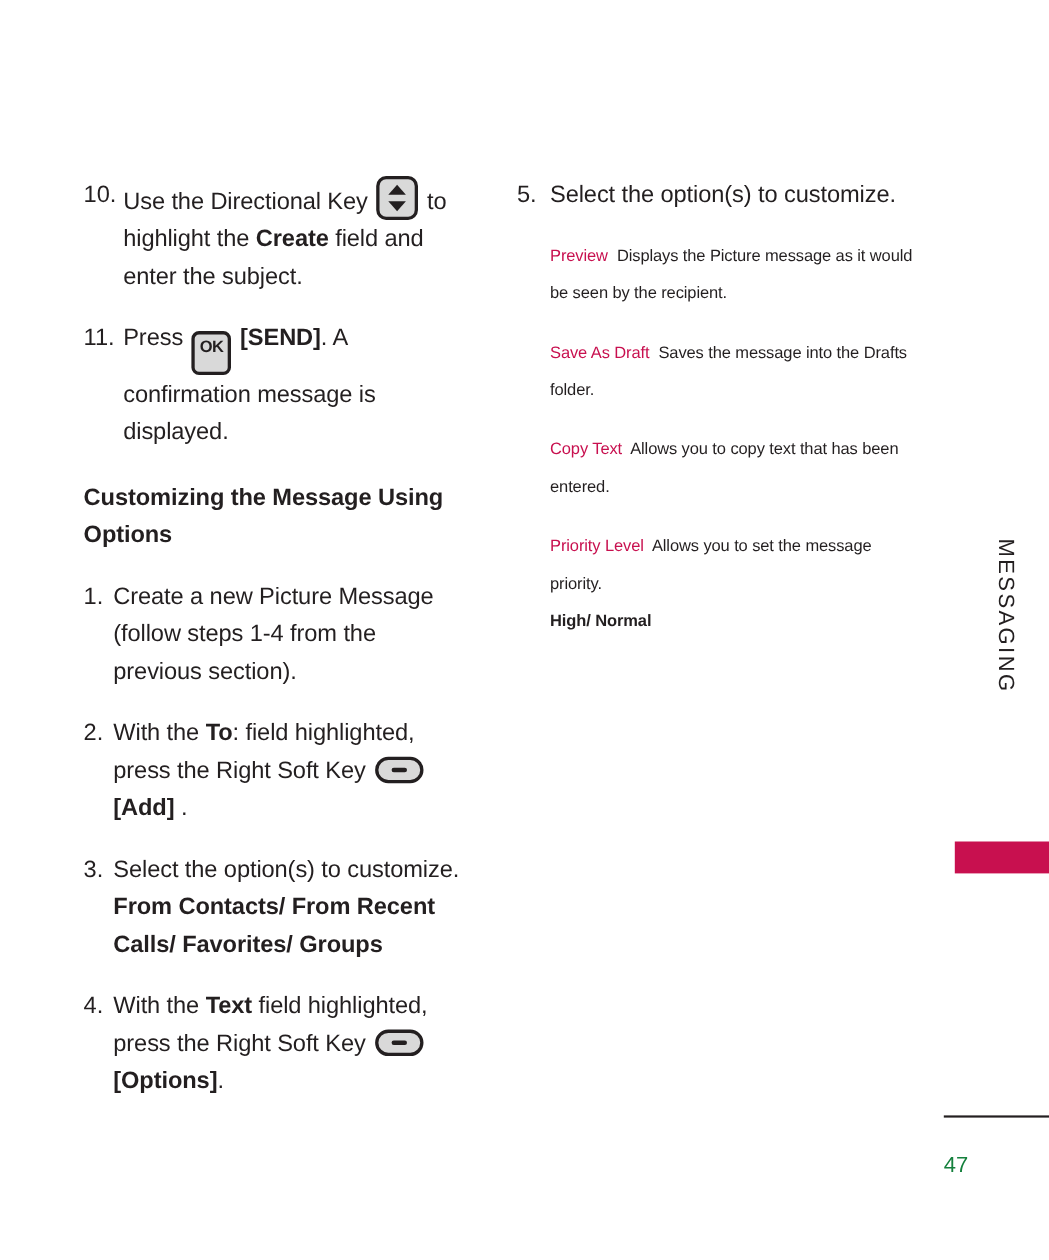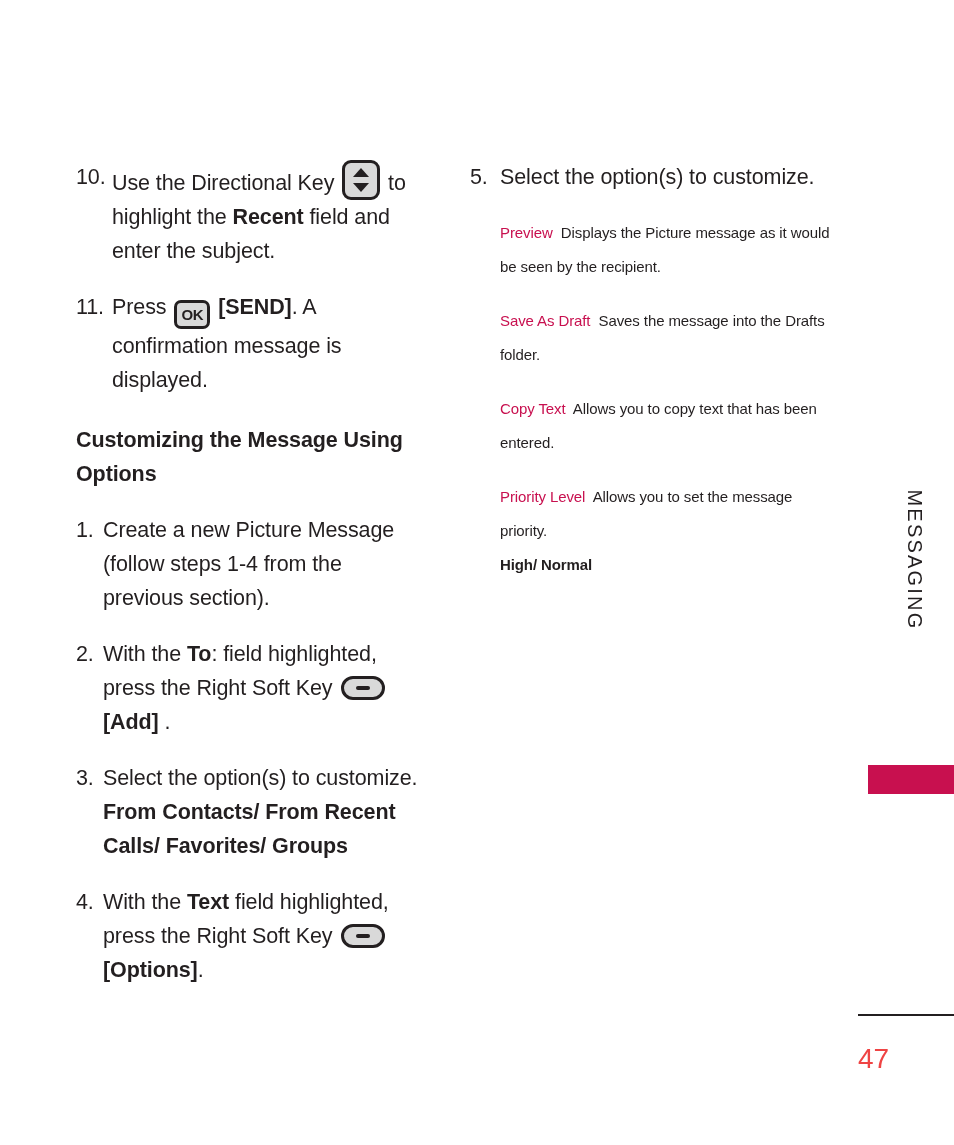--- a/index.html
+++ b/index.html
@@ -101,21 +101,21 @@
     border-left: 8px solid transparent;
     border-right: 8px solid transparent;
   }
   .key-dir .tri-up { top: 5px;  border-bottom: 9px solid #231f20; }
   .key-dir .tri-dn { bottom: 5px; border-top: 9px solid #231f20; }
 
   .key-ok {
     display: inline-block;
     vertical-align: -6px;
     width: 36px;
-    height: 29px;
+    height: 40px;
     box-sizing: border-box;
     border: 3px solid #231f20;
     border-radius: 7px;
     background: #d9d9d9;
     color: #231f20;
     font-size: 15px;
     font-weight: bold;
     line-height: 23px;
     text-align: center;
     letter-spacing: -0.5px;
@@ -175,35 +175,35 @@
     top: 1014px;
     width: 96px;
     height: 2px;
     background: #231f20;
   }
   .page-number {
     position: absolute;
     left: 858px;
     top: 1040px;
     width: 60px;
-    font-size: 28px;
+    font-size: 20px;
     line-height: 38px;
-    color: #ef4444;
+    color: #15803d;
     text-align: left;
   }
 </style>
 </head>
 <body>
 
 <div class="page">
 
   <div class="col col-left">
 
     <div class="step step-wide">
-      <span class="num">10.</span><span>Use the Directional Key </span><span class="key-dir"><span class="tri-up"></span><span class="tri-dn"></span></span><span> to highlight the </span><b>Recent</b><span> field and enter the subject.</span>
+      <span class="num">10.</span><span>Use the Directional Key </span><span class="key-dir"><span class="tri-up"></span><span class="tri-dn"></span></span><span> to highlight the </span><b>Create</b><span> field and enter the subject.</span>
     </div>
 
     <div class="step step-wide">
       <span class="num">11.</span><span>Press </span><span class="key-ok">OK</span><span> </span><b>[SEND]</b><span>. A confirmation message is displayed.</span>
     </div>
 
     <div class="section-heading">Customizing the Message Using Options</div>
 
     <div class="step">
       <span class="num">1.</span><span>Create a new Picture Message (follow steps 1-4 from the previous section).</span>

